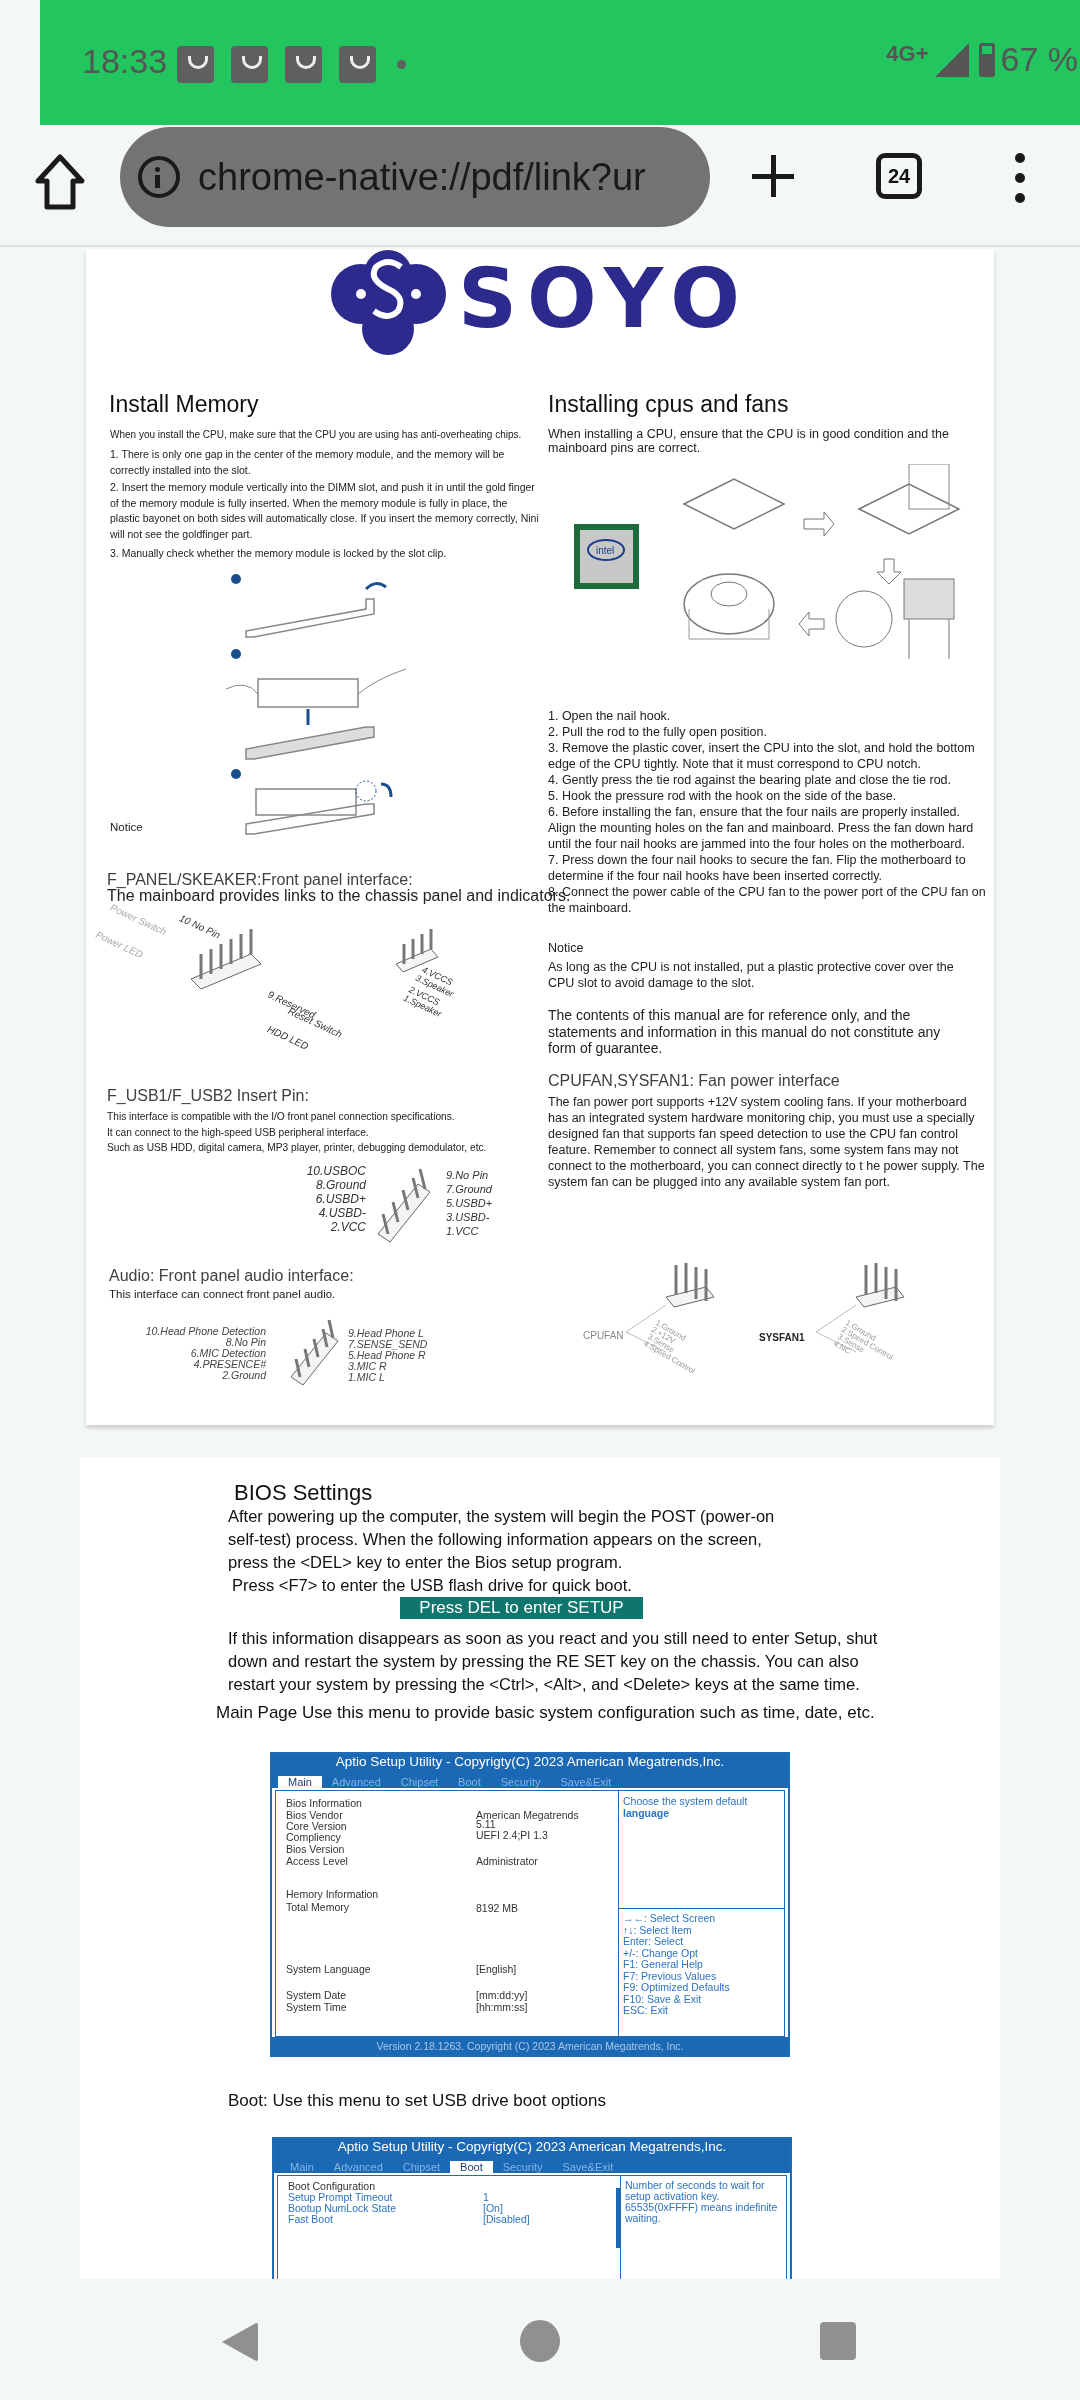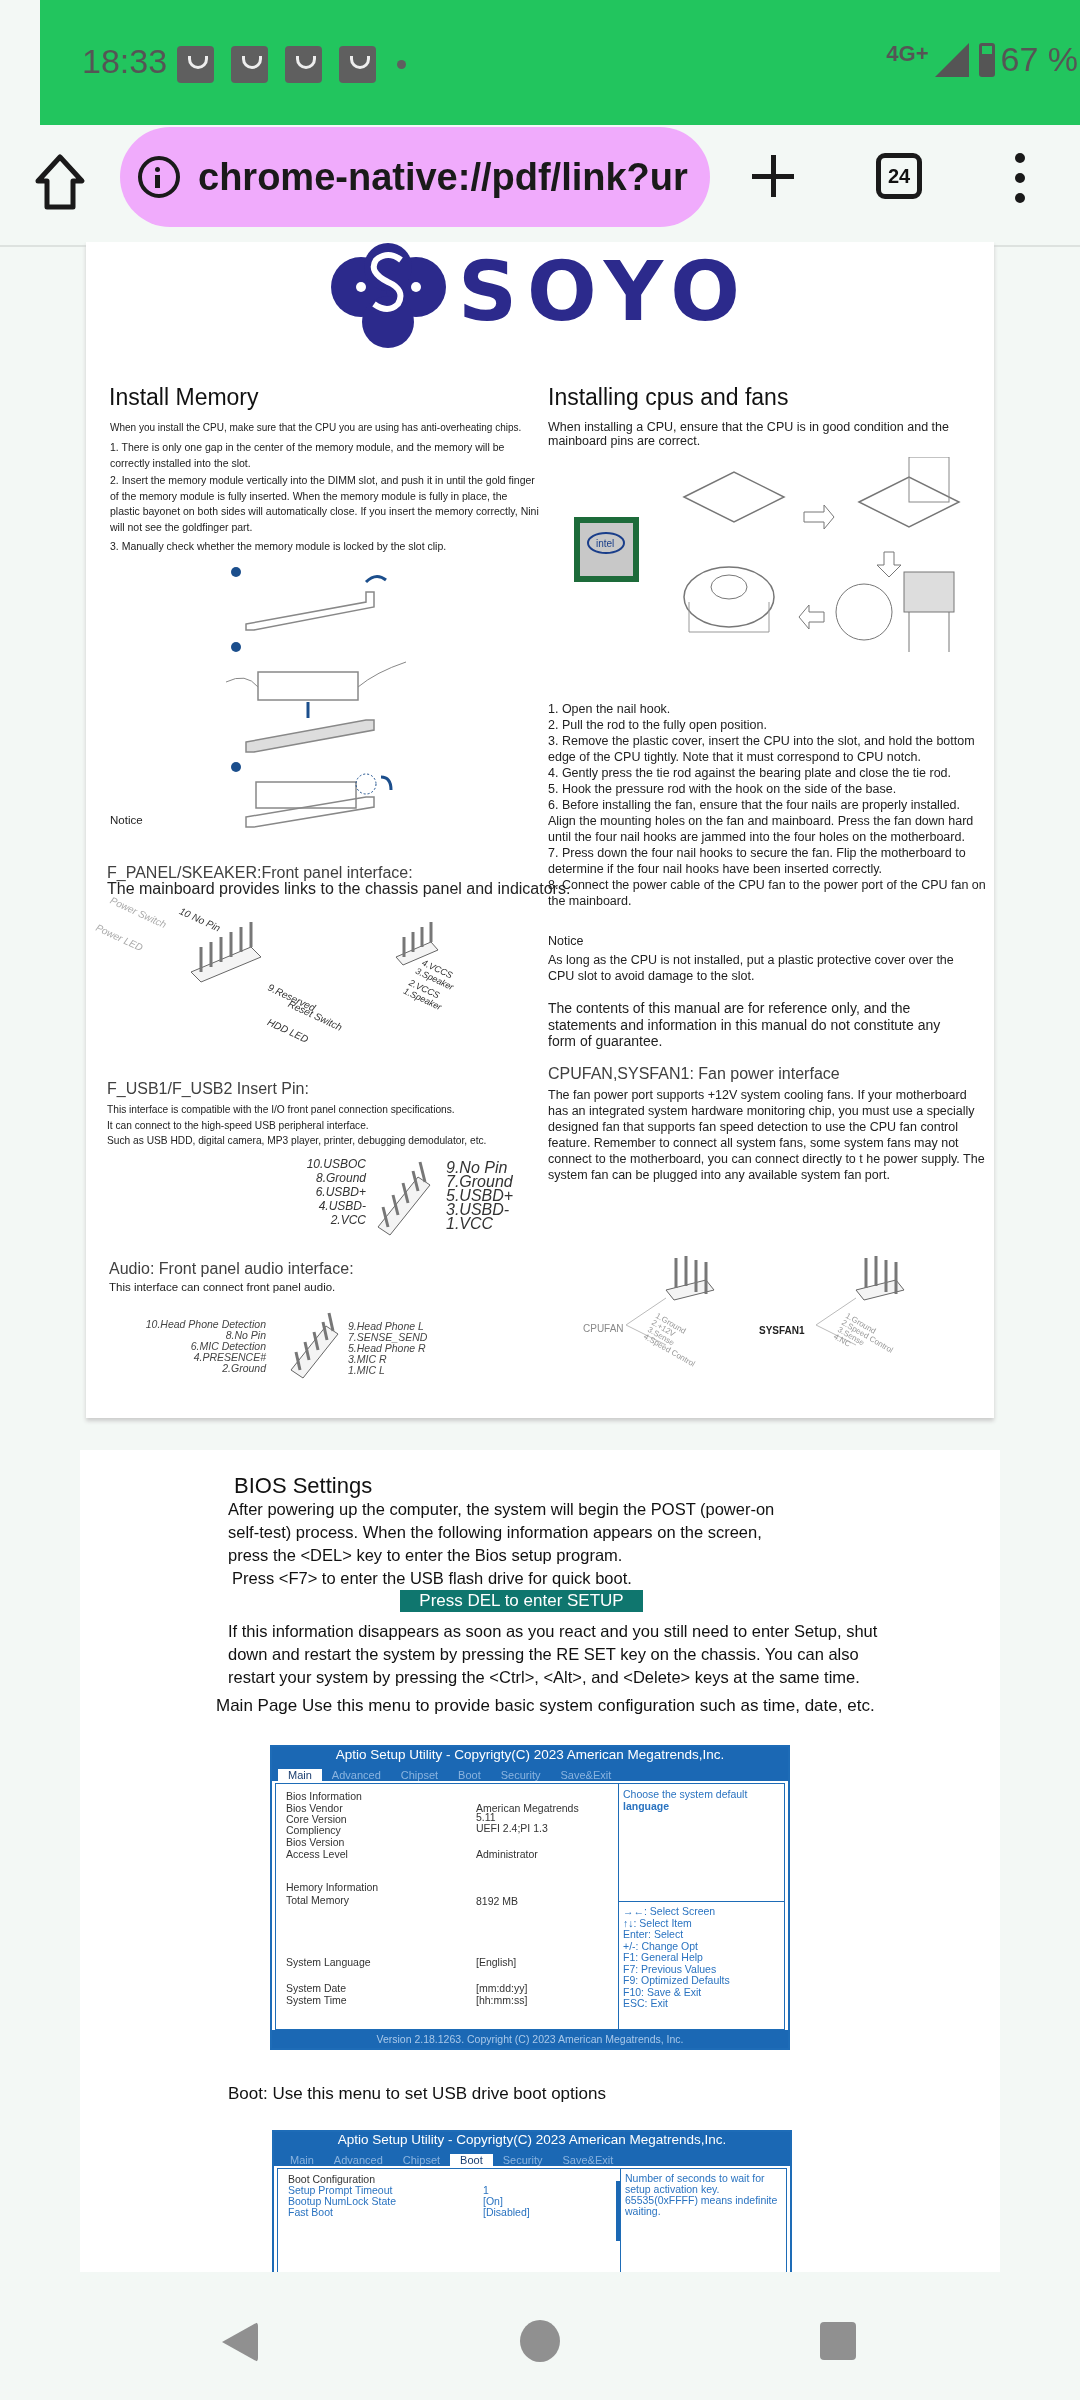--- a/index.html
+++ b/index.html
@@ -11,33 +11,33 @@
   .notif::after { content: ""; position: absolute; left: 11px; top: 10px; width: 14px; height: 10px; border: 3px solid #eee; border-top: none; border-radius: 0 0 10px 10px; }
   .notif-dot { width: 9px; height: 9px; background: #5f5f5f; border-radius: 50%; margin-left: 4px; }
   .status-right { position: absolute; right: 42px; top: 40px; display: flex; align-items: center; gap: 6px; color: #555; }
   .net { font-size: 22px; font-weight: bold; margin-top: -12px; }
   .signal { width: 0; height: 0; border-left: 34px solid transparent; border-bottom: 34px solid #555; }
   .battery { width: 16px; height: 34px; border: 3px solid #555; border-radius: 3px; background: linear-gradient(to top, #555 70%, transparent 70%); margin-left: 4px; }
   .batt-pct { font-size: 34px; }
 
   .toolbar { position: absolute; left: 0; top: 125px; width: 1080px; height: 122px; background: #f3f8f5; border-bottom: 2px solid #dde2df; }
   .home-btn { position: absolute; left: 34px; top: 28px; width: 52px; height: 60px; }
-  .omnibox { position: absolute; left: 120px; top: 2px; width: 590px; height: 100px; background: #f0abfc; border-radius: 50px; display: flex; align-items: center; font-weight: bold; }
+  .omnibox { position: absolute; left: 120px; top: 2px; width: 590px; height: 100px; background: #737373; border-radius: 50px; display: flex; align-items: center; }
   .info-icon { width: 42px; height: 42px; border: 4px solid #1a1a1a; border-radius: 50%; margin-left: 18px; position: relative; }
   .info-icon::before { content: ""; position: absolute; left: 13px; top: 7px; width: 5px; height: 5px; background: #1a1a1a; border-radius: 50%; }
   .info-icon::after { content: ""; position: absolute; left: 13px; top: 15px; width: 5px; height: 13px; background: #1a1a1a; }
   .url { margin-left: 18px; font-size: 38px; color: #1a1a1a; white-space: nowrap; overflow: hidden; width: 500px; }
   .plus-btn { position: absolute; left: 752px; top: 24px; width: 48px; height: 56px; }
   .plus-btn::before { content: ""; position: absolute; left: 0; top: 25px; width: 42px; height: 5px; background: #1a1a1a; }
   .plus-btn::after { content: ""; position: absolute; left: 19px; top: 6px; width: 5px; height: 42px; background: #1a1a1a; }
   .tabs-btn { position: absolute; left: 876px; top: 28px; width: 46px; height: 46px; border: 5px solid #1a1a1a; border-radius: 9px; font-size: 20px; font-weight: bold; display: flex; align-items: center; justify-content: center; }
   .menu-btn { position: absolute; left: 1010px; top: 28px; width: 20px; height: 50px; display: flex; flex-direction: column; justify-content: space-between; align-items: center; }
   .menu-btn span { width: 10px; height: 10px; background: #1a1a1a; border-radius: 50%; }
 
-  .viewport { position: absolute; left: 0; top: 242px; width: 1080px; height: 2030px; overflow: hidden; }
+  .viewport { position: absolute; left: 0; top: 249px; width: 1080px; height: 2030px; overflow: hidden; }
   .page1 { position: absolute; left: 86px; top: 0; width: 908px; height: 1176px; background: #fff; box-shadow: 0 3px 4px #ccc; }
   .page2 { position: absolute; left: 80px; top: 1208px; width: 920px; height: 840px; background: #fff; }
 
   .logo { position: absolute; left: 240px; top: 0; width: 440px; height: 115px; }
   .logo-text { position: absolute; left: 132px; top: 2px; font-size: 82px; font-weight: bold; color: #2c2a8c; letter-spacing: 10px; font-family: "DejaVu Sans", sans-serif; }
 
   .h2 { position: absolute; font-size: 23px; color: #111; }
   .small { position: absolute; font-size: 10.5px; line-height: 15.5px; color: #222; }
   .med { position: absolute; font-size: 12.5px; line-height: 16px; color: #222; }
   .hsec { position: absolute; font-size: 16px; color: #404040; }
@@ -240,21 +240,21 @@
     <svg class="fig" style="left:282px;top:915px" width="70" height="80" viewBox="0 0 70 80">
       <path d="M10 70 L50 20 L62 28 L22 78 Z" fill="#f4f4f4" stroke="#666"></path>
       <g stroke="#777" stroke-width="3">
           <line x1="15" y1="50" x2="20" y2="70"></line>
           <line x1="25" y1="38" x2="30" y2="58"></line>
           <line x1="35" y1="26" x2="40" y2="46"></line>
           <line x1="45" y1="14" x2="50" y2="34"></line>
           <line x1="52" y1="5" x2="57" y2="25"></line>
         </g>
     </svg>
-    <div style="position:absolute;left:360px;top:919px;font-size:16px;font-style:italic;line-height:14px;color:#333;">
+    <div style="position:absolute;left:360px;top:919px;font-size:11px;font-style:italic;line-height:14px;color:#333;">
       <div>9.No Pin</div>
       <div>7.Ground</div>
       <div>5.USBD+</div>
       <div>3.USBD-</div>
       <div>1.VCC</div>
     </div>
 
     <div class="hsec" style="left:23px;top:1018px;">Audio:  Front panel audio interface:</div>
     <div class="small" style="left:23px;top:1038px;font-size:11.5px;">This interface can connect front panel audio.</div>
     <div style="position:absolute;left:20px;top:1077px;text-align:right;width:160px;font-size:10.5px;font-style:italic;line-height:11px;color:#444;">

